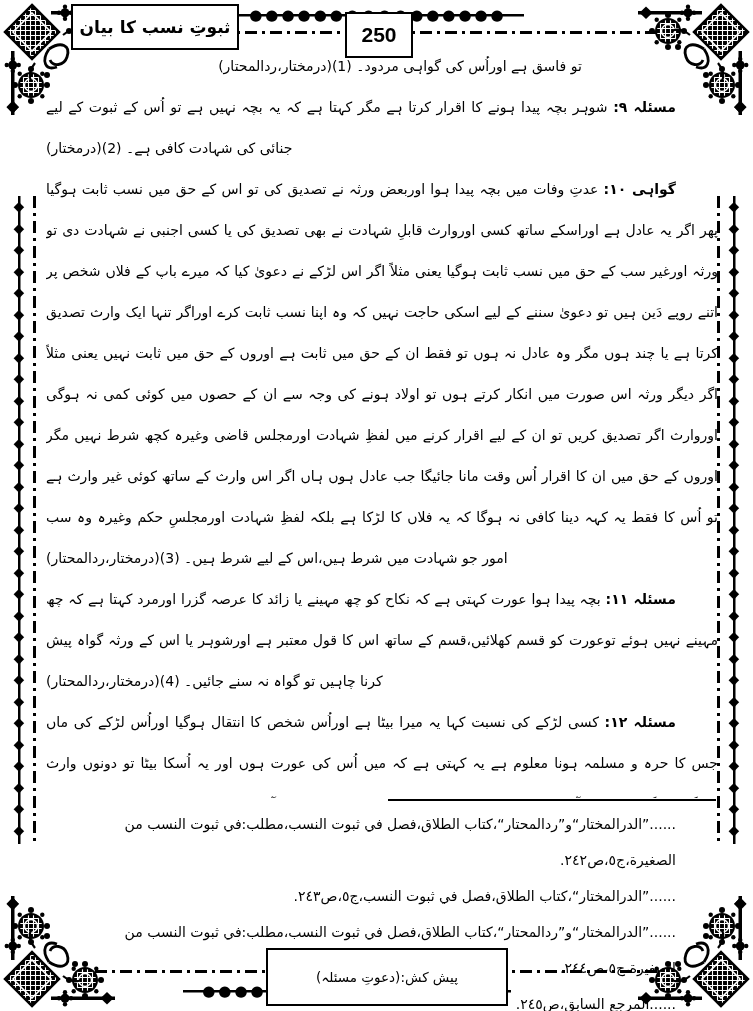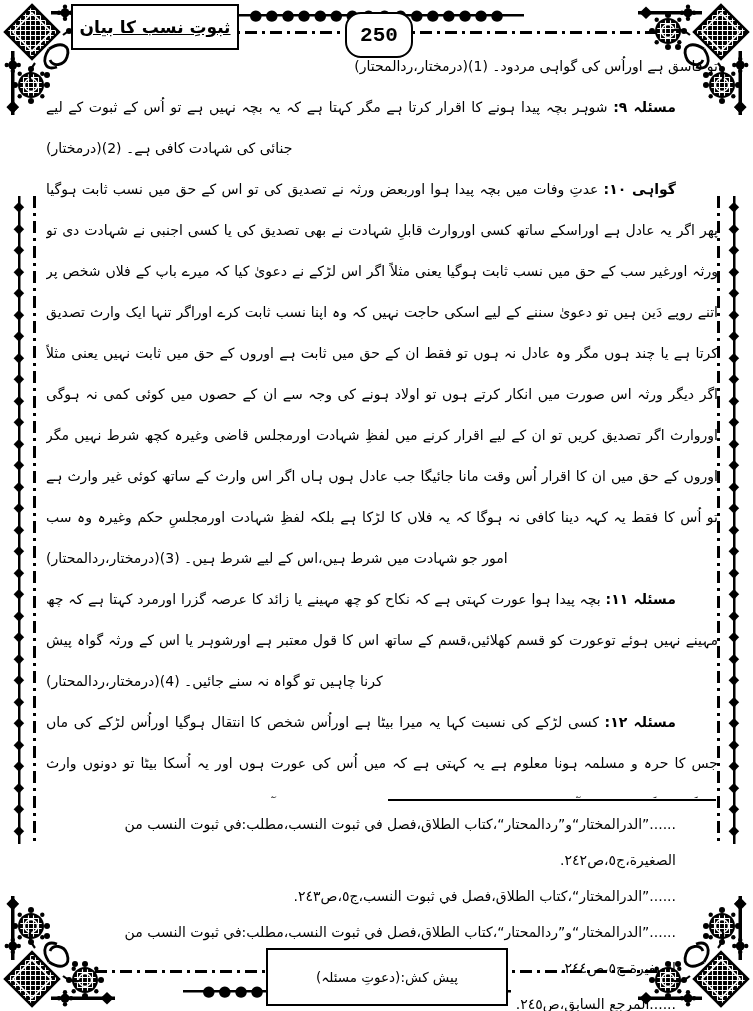--- a/index.html
+++ b/index.html
@@ -24,32 +24,32 @@
     background:repeating-linear-gradient(180deg,#000 0,#000 12px,transparent 12px,transparent 17px,#000 17px,#000 20px,transparent 20px,transparent 25px);}
   .dots{position:absolute;font-size:15px;line-height:20px;height:20px;letter-spacing:3px;
     white-space:nowrap;overflow:hidden;text-align:center;color:#000;z-index:1;
     background:linear-gradient(#000 0 0) 0 50%/100% 2.5px no-repeat;}
   .vchain{position:absolute;width:20px;word-break:break-all;text-align:center;font-size:14px;
     line-height:21.5px;color:#000;overflow:hidden;z-index:1;
     background:linear-gradient(#000 0 0) 50% 0/2.5px 100% no-repeat;}
   
   .hbox{position:absolute;background:#fff;border:2.5px solid #000;z-index:3;
     display:flex;align-items:center;justify-content:center;text-align:center;}
-  .hbox.title{font-weight:bold;font-size:17px;direction:rtl;text-decoration:underline;}
-  .hbox.num{font-family:Liberation Mono, monospace;font-weight:bold;font-size:21px;border-radius:16px;}
+  .hbox.title{font-weight:bold;font-size:17px;direction:rtl;}
+  .hbox.num{font-family:Liberation Sans, sans-serif;font-weight:bold;font-size:21px;}
   .ftr-box{position:absolute;background:#fff;border:2.5px solid #000;z-index:3;
     display:flex;align-items:center;justify-content:center;direction:rtl;white-space:nowrap;font-size:13.5px;}
   .ftr-box .pub{font-weight:bold;font-size:16.5px;margin:0 4px;}
   
   .main{position:absolute;left:46px;top:46px;width:672px;height:752px;overflow:hidden;
     direction:rtl;font-size:14px;line-height:41px;text-align:justify;}
   .main p{margin:0;}
   .para{text-indent:42px;text-align:justify;text-align-last:left;}
   .para.cont-next{text-align-last:justify;}
-  .tail-left{text-align:right;text-indent:0;padding-left:36px;direction:rtl;}
+  .tail-left{text-align:center;text-indent:0;padding-left:36px;direction:rtl;}
   .mlabel{font-weight:bold;font-size:14px;}
   .sep{position:absolute;left:388px;top:799px;width:328px;height:2px;background:#000;z-index:1;}
   .footnotes{position:absolute;left:46px;top:806px;width:672px;direction:rtl;
     font-size:14px;line-height:36px;text-align:right;padding:0;margin:0;list-style:none;}
   .footnotes li{margin:0;padding:0 42px 0 0;}
 </style>
 </head>
 <body>
 
 <div class="page">

